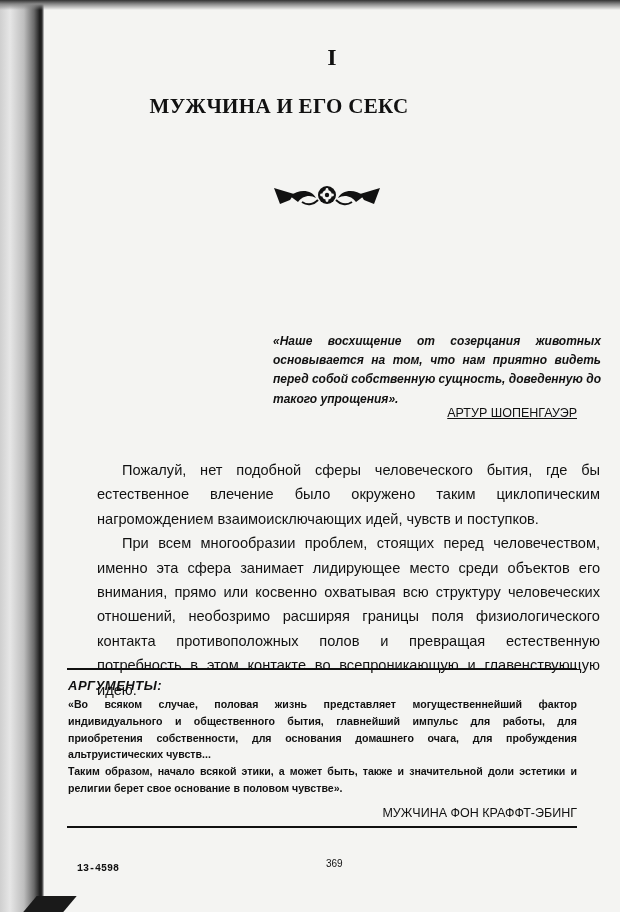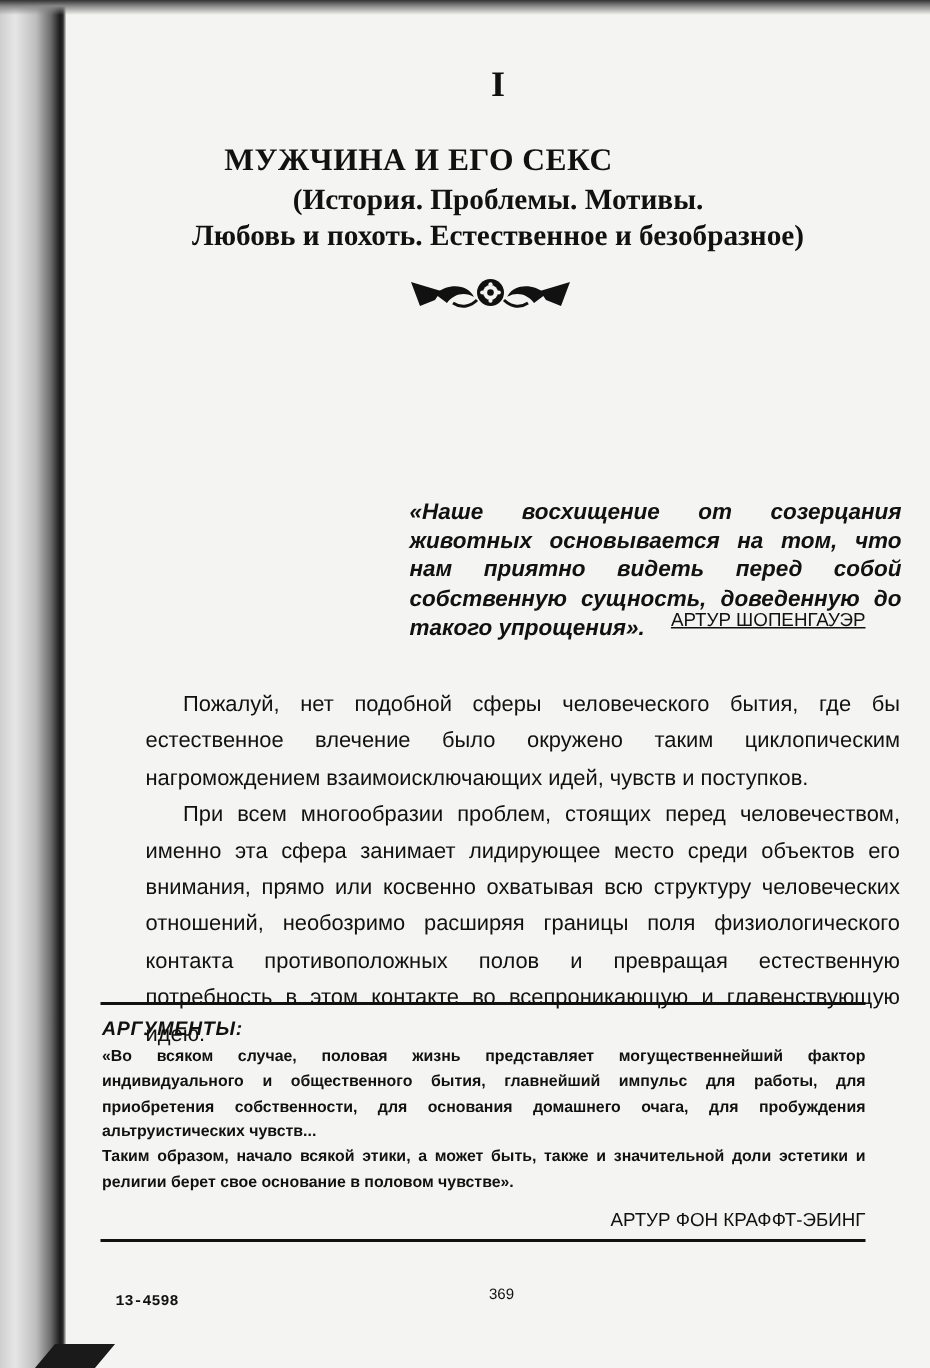--- a/index.html
+++ b/index.html
@@ -18,21 +18,21 @@
   }
   .bottom-shade {
     position: absolute; left: 30px; top: 896px; width: 40px; height: 16px;
     background: #1a1a1a; transform: skewX(-40deg);
   }
   .page { position: absolute; left: 44px; top: 0; width: 576px; height: 912px; }
   .chapter-num { position: absolute; top: 44px; left: 0; width: 576px; text-align: center; font-weight: bold; font-size: 24px; }
   .title { position: absolute; top: 94px; left: 0; width: 470px; text-align: center; font-weight: bold; font-size: 21px; letter-spacing: 0.3px; }
   .subtitle { position: absolute; top: 122px; left: 0; width: 576px; text-align: center; font-weight: bold; font-size: 19.5px; line-height: 24px; }
   .ornament { position: absolute; top: 182px; left: 228px; width: 110px; height: 26px; }
-  .epigraph { position: absolute; top: 332px; left: 229px; width: 328px; font-family: "Liberation Sans", sans-serif; font-style: italic; font-weight: bold; font-size: 15px; line-height: 19.2px; text-align: justify; }
+  .epigraph { position: absolute; top: 332px; left: 229px; width: 328px; font-family: "Liberation Sans", sans-serif; font-style: italic; font-weight: bold; font-size: 12px; line-height: 19.2px; text-align: justify; }
   .epigraph-author { position: absolute; top: 406px; left: 200px; width: 333px; text-align: right; font-family: "Liberation Sans", sans-serif; font-size: 12.5px; text-decoration: underline; }
   .body-text { position: absolute; top: 458px; left: 53px; width: 503px; font-family: "Liberation Sans", sans-serif; font-size: 14.6px; line-height: 24.4px; text-align: justify; }
   .body-text p { margin: 0; text-indent: 25px; }
   .rule { position: absolute; left: 67px; width: 510px; height: 2px; background: #111; }
   .rule.top { top: 668px; }
   .rule.bottom { top: 826px; }
   .args-heading { position: absolute; top: 678px; left: 68px; font-family: "Liberation Sans", sans-serif; font-style: italic; font-weight: bold; font-size: 13px; letter-spacing: 0.5px; }
   .args-text { position: absolute; top: 696px; left: 68px; width: 509px; font-family: "Liberation Sans", sans-serif; font-weight: bold; font-size: 10.6px; line-height: 16.8px; text-align: justify; }
   .args-text p { margin: 0; }
   .args-author { position: absolute; top: 806px; left: 200px; width: 377px; text-align: right; font-family: "Liberation Sans", sans-serif; font-size: 12.5px; }
@@ -42,24 +42,20 @@
 </head>
 <body>
 
 <div class="gutter"></div>
 <div class="top-shade"></div>
 <div class="bottom-shade"></div>
 
 <div class="page">
   <div class="chapter-num">I</div>
   <div class="title">МУЖЧИНА И ЕГО СЕКС</div>
-  <div class="subtitle">
-    <div>(История. Проблемы. Мотивы.</div>
-    <div>Любовь и похоть. Естественное и безобразное)</div>
-  </div>
 
   <svg class="ornament" viewBox="0 0 110 26">
     <path d="M2 6 L22 12 L18 18 L8 22 Z" fill="#111"></path>
     <path d="M108 6 L88 12 L92 18 L102 22 Z" fill="#111"></path>
     <path d="M18 14 C28 6 40 8 44 16 C38 12 30 14 26 20 Z" fill="#111"></path>
     <path d="M92 14 C82 6 70 8 66 16 C72 12 80 14 84 20 Z" fill="#111"></path>
     <circle cx="55" cy="13" r="9" fill="#111"></circle>
     <circle cx="55" cy="13" r="5" fill="#f4f4f2"></circle>
     <circle cx="55" cy="13" r="2.2" fill="#111"></circle>
     <circle cx="55" cy="7.5" r="1.4" fill="#f4f4f2"></circle>
@@ -78,17 +74,17 @@
     <p>При всем многообразии проблем, стоящих перед человечеством, именно эта сфера занимает лидирующее место среди объектов его внимания, прямо или косвенно охватывая всю структуру человеческих отношений, необозримо расширяя границы поля физиологического контакта противоположных полов и превращая естественную потребность в этом контакте во всепроникающую и главенствующую идею.</p>
   </div>
 </div>
 
 <div class="rule top"></div>
 <div class="args-heading">АРГУМЕНТЫ:</div>
 <div class="args-text">
   <p>«Во всяком случае, половая жизнь представляет могущественнейший фактор индивидуального и общественного бытия, главнейший импульс для работы, для приобретения собственности, для основания домашнего очага, для пробуждения альтруистических чувств...</p>
   <p>Таким образом, начало всякой этики, а может быть, также и значительной доли эстетики и религии берет свое основание в половом чувстве».</p>
 </div>
-<div class="args-author">АРТУР ФОН КРАФФТ-ЭБИНГ</div>
+<div class="args-author">МУЖЧИНА ФОН КРАФФТ-ЭБИНГ</div>
 <div class="rule bottom"></div>
 
 <div class="sig" style="left:77px">13-4598</div>
 <div class="page-num" style="left:314px">369</div>
 
 </body></html>

